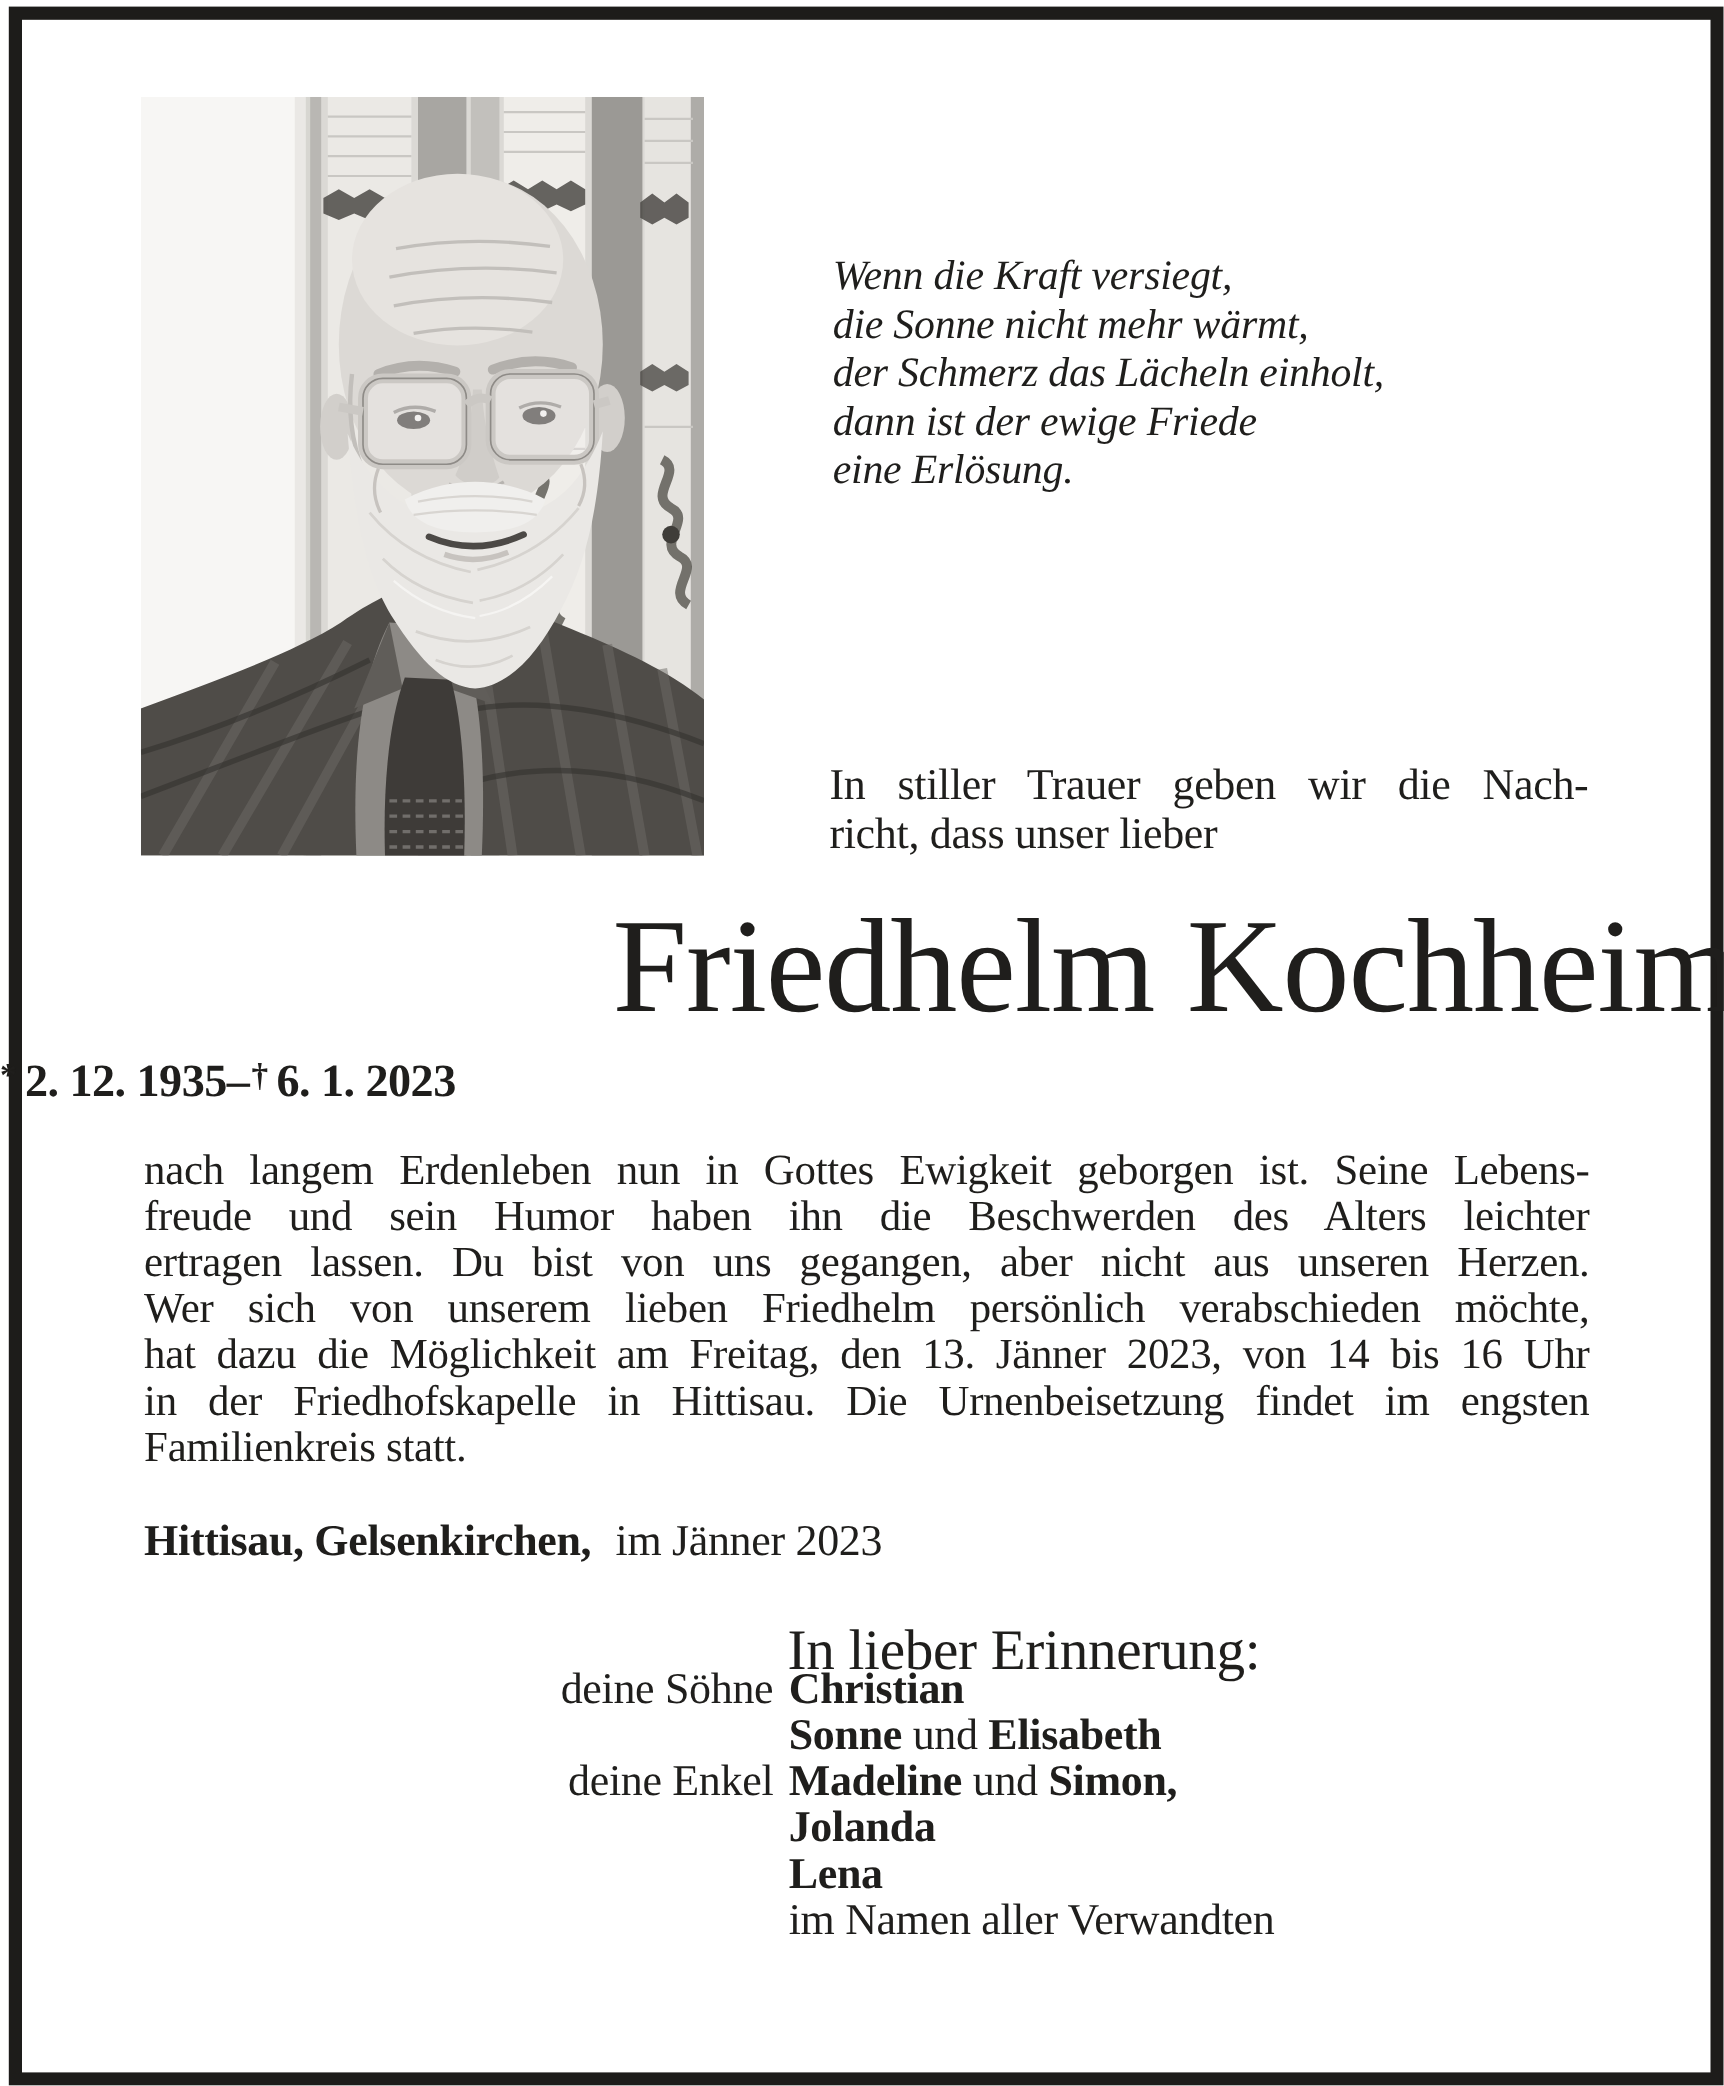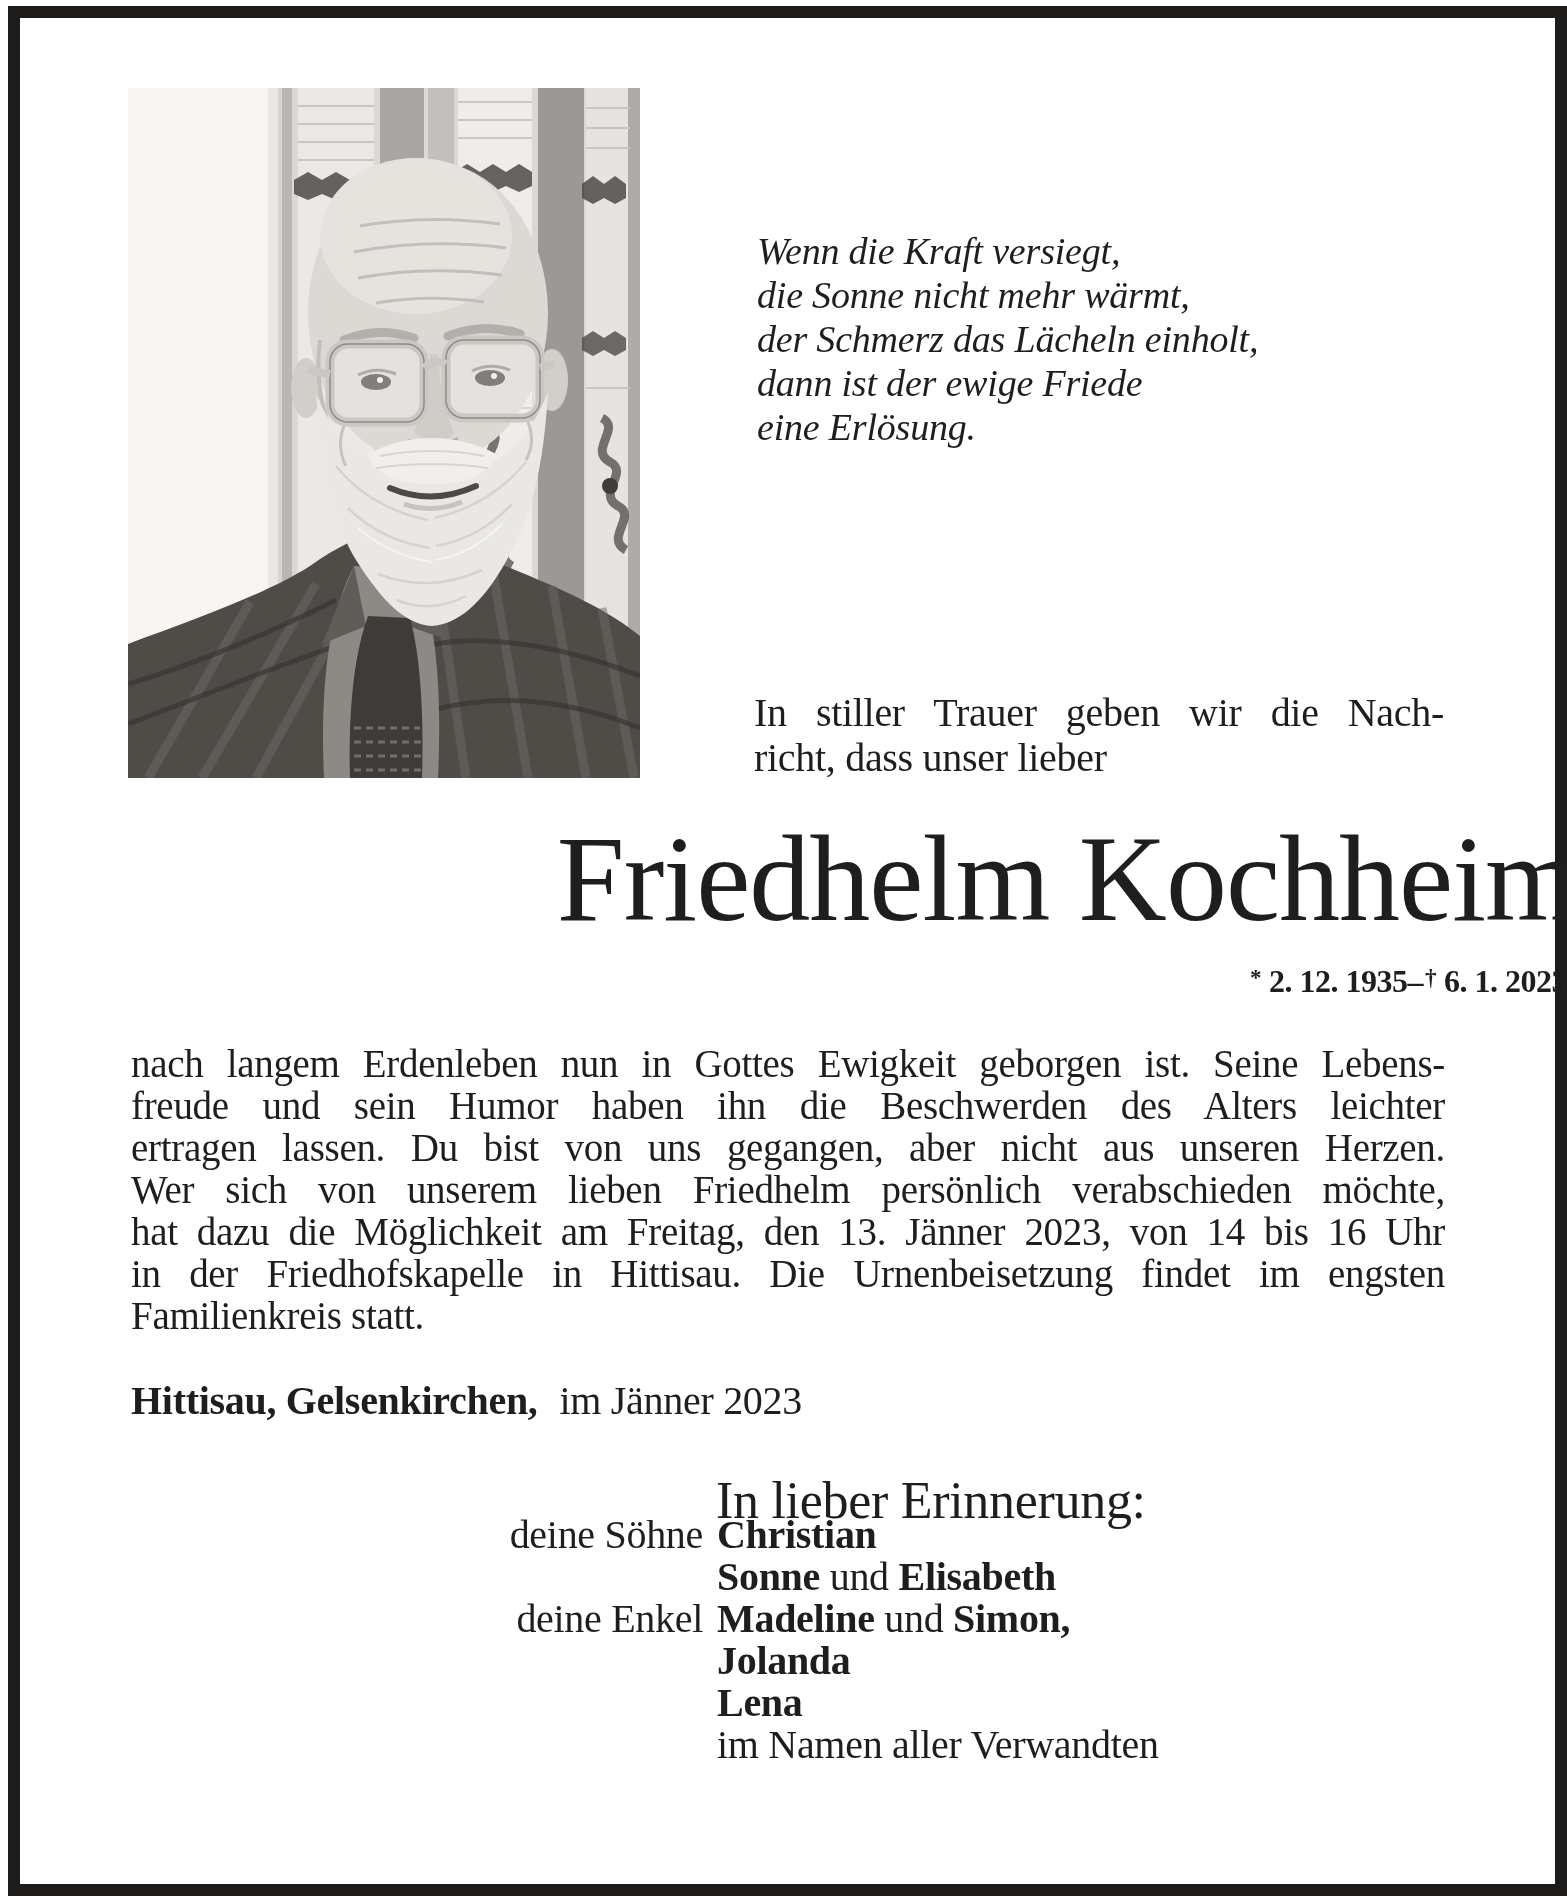--- a/index.html
+++ b/index.html
@@ -22,22 +22,22 @@
   .announce{
     position:absolute;left:754px;top:690px;width:690px;
     font-size:40px;line-height:45px;letter-spacing:-0.3px;
   }
   .jfull{text-align:justify;text-align-last:justify;}
   .deceased-name{
     position:absolute;left:12px;top:818px;width:100%;text-align:right;
     font-size:122px;line-height:122px;letter-spacing:-1px;white-space:nowrap;
   }
   .vitals{
-    position:absolute;left:0;top:955px;width:100%;text-align:right;
-    font-weight:bold;font-size:32px;line-height:44px;letter-spacing:-0.5px;
+    position:absolute;left:0;top:955px;width:100%;text-align:left;
+    font-weight:bold;font-size:42px;line-height:44px;letter-spacing:-0.5px;
   }
   .vitals .sym{font-size:0.72em;vertical-align:0.32em;}
   .vitals .sym.born{margin-right:8px;}
   .vitals .sym.died{margin:0 8px 0 2px;}
   .obituary{
     position:absolute;left:131px;top:1043px;width:1314px;
     font-size:39px;line-height:42px;letter-spacing:-0.3px;
   }
   .place-line{
     position:absolute;left:131px;top:1379px;

